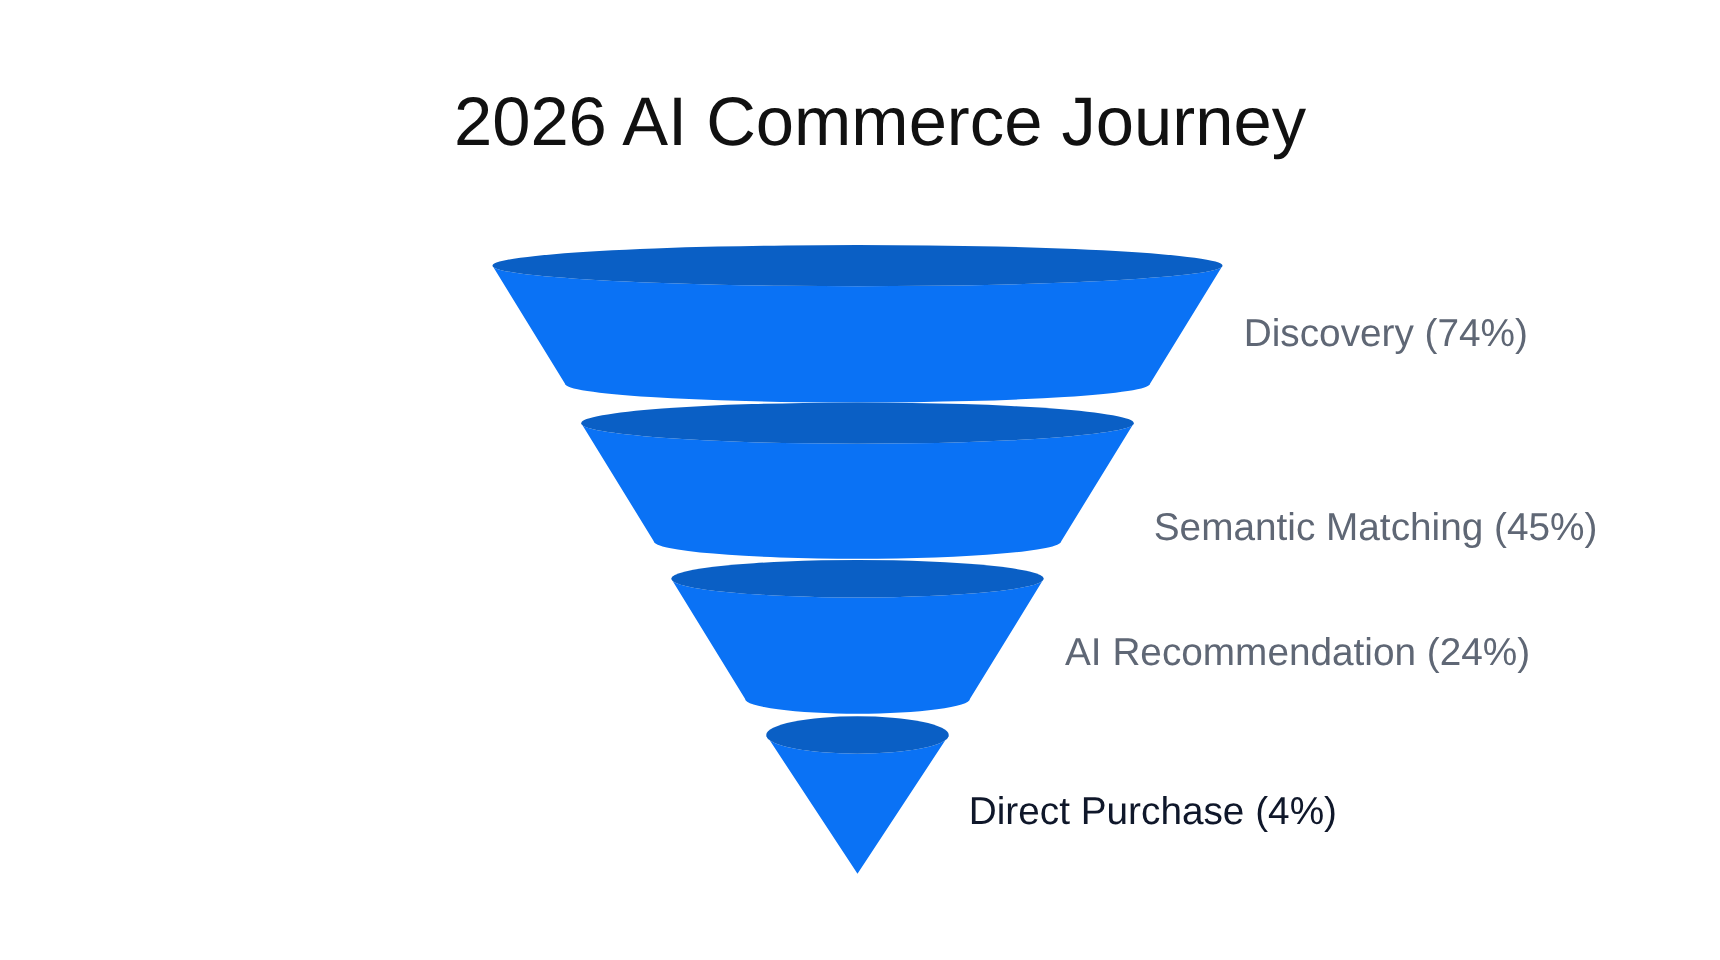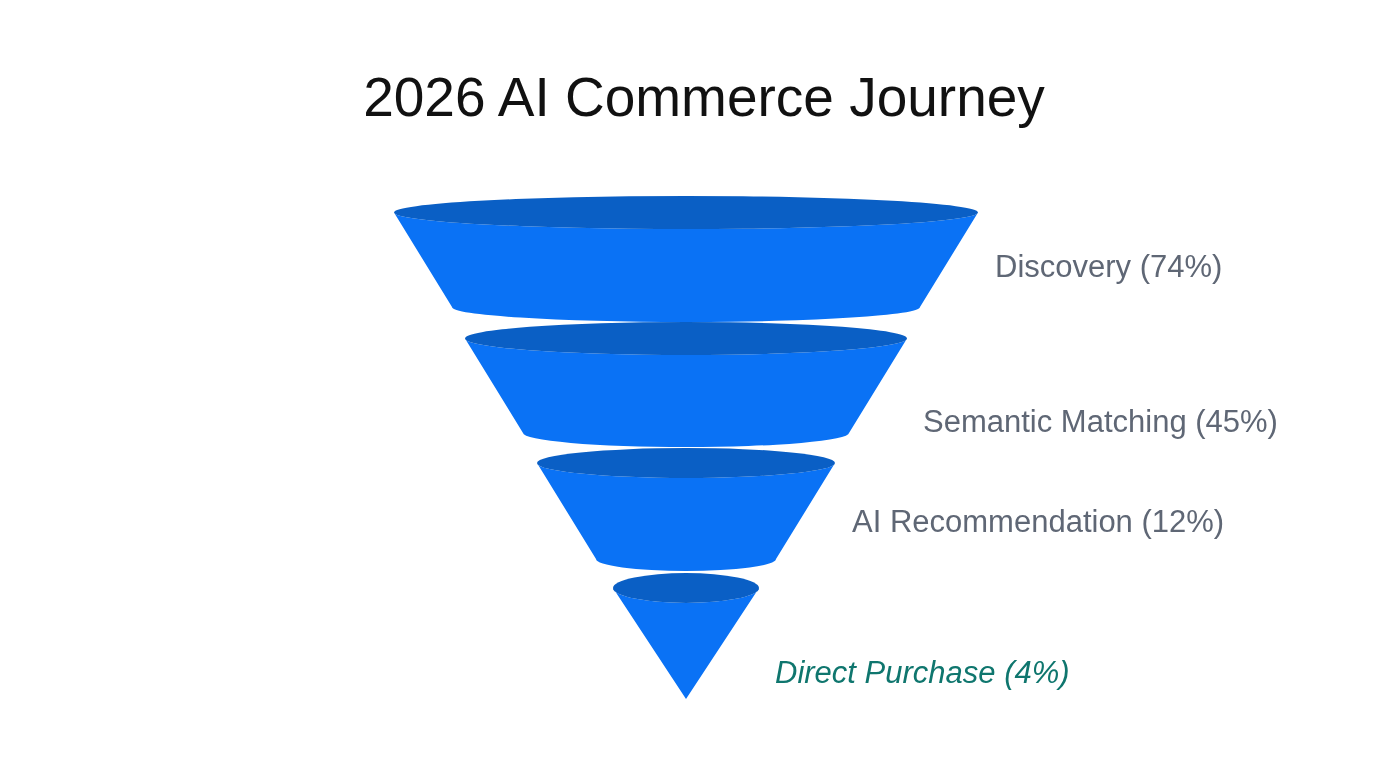--- a/index.html
+++ b/index.html
@@ -29,14 +29,14 @@
     <ellipse class="rim" cx="686" cy="463" rx="149" ry="15" fill="#0a5fc5"></ellipse>
   </g>
   <g>
     <path class="body" d="M 613 588 A 73 15 0 0 0 759 588 L 686 699 Z" fill="#0a72f5"></path>
     <ellipse class="rim" cx="686" cy="588" rx="73" ry="15" fill="#0a5fc5"></ellipse>
   </g>
 </svg>
 
 <div class="label" style="left: 995px; top: 247px; color: rgb(95, 103, 117);">Discovery (74%)</div>
 <div class="label" style="left: 923px; top: 375px; color: rgb(95, 103, 117); margin-top: 27px;">Semantic Matching (45%)</div>
-<div class="label" style="left: 852px; top: 502px; color: rgb(95, 103, 117);">AI Recommendation (12%)</div>
-<div class="label" style="left: 775px; top: 653px; color: #0f766e; font-style: italic;">Direct Purchase (4%)</div>
+<div class="label" style="left: 852px; top: 502px; color: rgb(95, 103, 117);">AI Recommendation (24%)</div>
+<div class="label" style="left: 775px; top: 629px; color: #0f172a;">Direct Purchase (4%)</div>
 
 </body></html>

